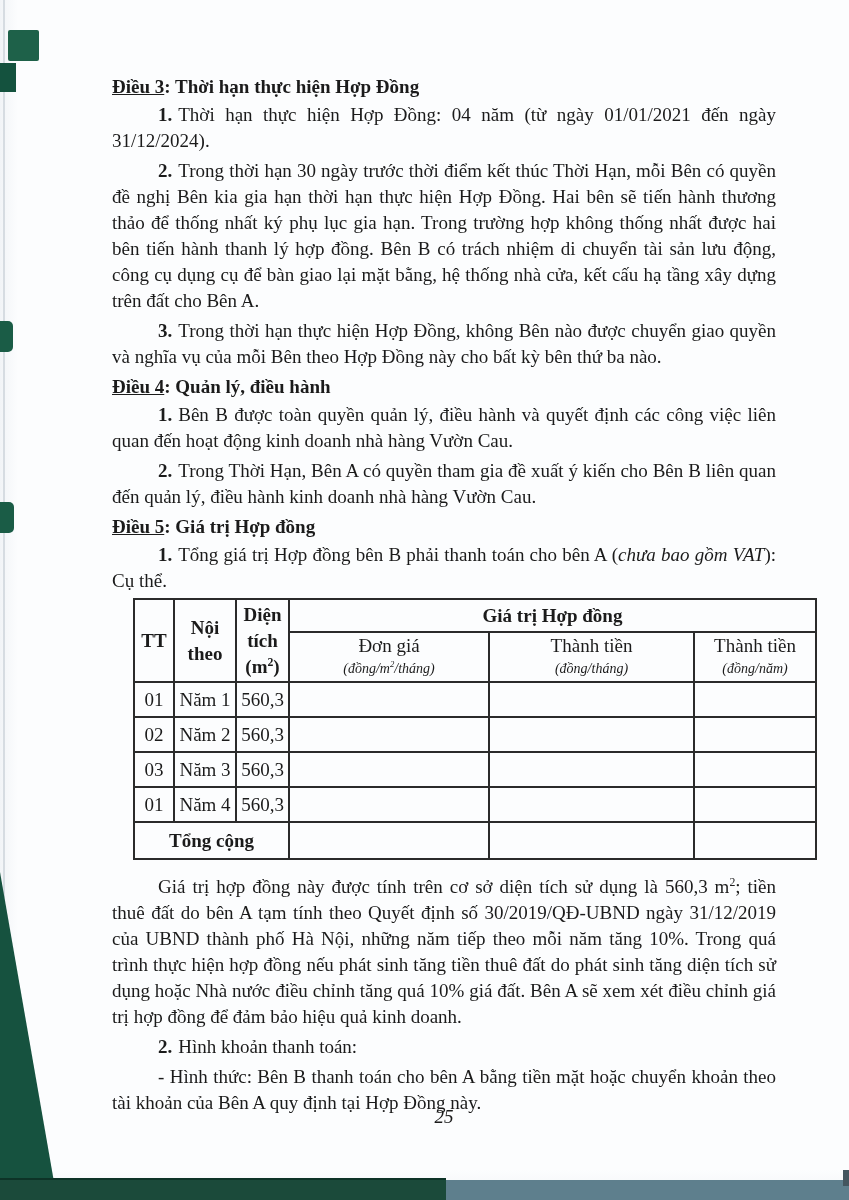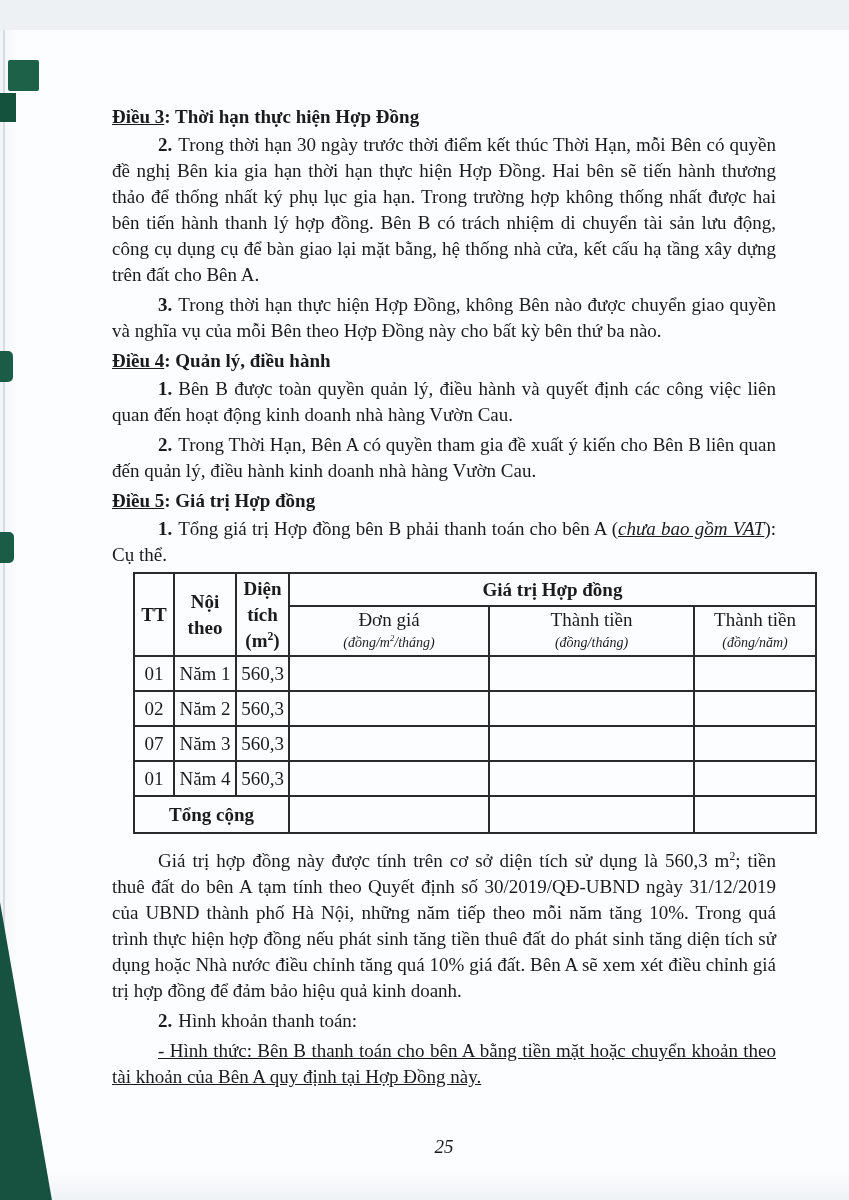--- a/index.html
+++ b/index.html
@@ -4,21 +4,20 @@
 <style>
   html,body{margin:0;padding:0;}
   body{
     width:849px;height:1200px;position:relative;overflow:hidden;
     background:#eef1f4;
     font-family:"Liberation Serif","DejaVu Serif",serif;
   }
   .page{
     position:absolute;inset:0;
     background:#fcfdfe;
-    margin-top:30px;
   }
   .paper-shade{
     position:absolute;inset:0;
     background:linear-gradient(90deg, rgba(210,218,226,.25) 0px, rgba(255,255,255,0) 18px),
                linear-gradient(0deg, rgba(215,223,230,.35) 0px, rgba(255,255,255,0) 30px);
     pointer-events:none;
   }
   .edge-line{
     position:absolute;left:3px;top:0;width:2px;height:1178px;
     background:#ccd3da;opacity:.75;
@@ -26,23 +25,23 @@
   .artifact{position:absolute;}
   .content{
     position:absolute;left:112px;top:74px;width:664px;
     font-size:19px;line-height:26px;color:#1b1b1b;
     text-align:justify;
   }
   .para{margin:0 0 4px 0;text-indent:46px;}
   .para .num{font-weight:bold;margin-right:6px;}
   .heading{margin:0 0 2px 0;font-weight:bold;text-indent:0;}
   .heading .hlabel{text-decoration:underline;}
-  .dash-para{margin:0 0 4px 0;text-indent:46px;text-decoration:underline;}
+  .dash-para{margin:0 0 4px 0;text-indent:46px;}
   sup{font-size:0.62em;line-height:0;vertical-align:super;}
-  .em-it{font-style:italic;text-decoration:underline;}
+  .em-it{font-style:italic;}
 
   table.contract{
     border-collapse:collapse;table-layout:fixed;
     width:682px;margin:0 0 14px 21px;
     font-size:19px;color:#1b1b1b;
   }
   table.contract td{
     border:2px solid #2b2b2b;
     padding:0 4px;vertical-align:middle;text-align:center;
     overflow:hidden;
@@ -72,20 +71,21 @@
   <div class="artifact" style="left: 0px; top: 321px; width: 13px; height: 31px; border-radius: 0px 5px 5px 0px; background-color: rgb(26, 92, 70);"></div>
   <div class="artifact" style="left: 0px; top: 502px; width: 14px; height: 31px; border-radius: 0px 5px 5px 0px; background-color: rgb(26, 92, 70);"></div>
   <div class="artifact" style="left: 0px; top: 872px; width: 54px; height: 310px; clip-path: polygon(0px 0px, 0px 100%, 100% 100%); background-color: rgb(22, 82, 63);"></div>
   <div class="artifact" style="left: 0px; top: 1178px; width: 446px; height: 22px; border-top: 2px solid rgb(13, 51, 39); background-color: rgb(27, 74, 58);"></div>
   <div class="artifact" style="left: 446px; top: 1180px; width: 403px; height: 20px; background-color: rgb(94, 127, 141);"></div>
   <div class="artifact" style="left: 843px; top: 1170px; width: 6px; height: 16px; background-color: rgb(68, 86, 95);"></div>
 
   <div class="content" style="color: rgb(27, 27, 27);">
 
     <p class="heading"><span class="hlabel">Điều 3</span><span>: Thời hạn thực hiện Hợp Đồng</span></p>
+    <p class="para"><span class="num">1.</span><span>Thời hạn thực hiện Hợp Đồng: 04 năm (từ ngày 01/01/2021 đến ngày 31/12/2024).</span></p>
     <p class="para"><span class="num">2.</span><span>Trong thời hạn 30 ngày trước thời điểm kết thúc Thời Hạn, mỗi Bên có quyền đề nghị Bên kia gia hạn thời hạn thực hiện Hợp Đồng. Hai bên sẽ tiến hành thương thảo để thống nhất ký phụ lục gia hạn. Trong trường hợp không thống nhất được hai bên tiến hành thanh lý hợp đồng. Bên B có trách nhiệm di chuyển tài sản lưu động, công cụ dụng cụ để bàn giao lại mặt bằng, hệ thống nhà cửa, kết cấu hạ tầng xây dựng trên đất cho Bên A.</span></p>
     <p class="para"><span class="num">3.</span><span>Trong thời hạn thực hiện Hợp Đồng, không Bên nào được chuyển giao quyền và nghĩa vụ của mỗi Bên theo Hợp Đồng này cho bất kỳ bên thứ ba nào.</span></p>
 
     <p class="heading"><span class="hlabel">Điều 4</span><span>: Quản lý, điều hành</span></p>
     <p class="para"><span class="num">1.</span><span>Bên B được toàn quyền quản lý, điều hành và quyết định các công việc liên quan đến hoạt động kinh doanh nhà hàng Vườn Cau.</span></p>
     <p class="para"><span class="num">2.</span><span>Trong Thời Hạn, Bên A có quyền tham gia đề xuất ý kiến cho Bên B liên quan đến quản lý, điều hành kinh doanh nhà hàng Vườn Cau.</span></p>
 
     <p class="heading"><span class="hlabel">Điều 5</span><span>: Giá trị Hợp đồng</span></p>
     <p class="para"><span class="num">1.</span><span>Tổng giá trị Hợp đồng bên B phải thanh toán cho bên A (</span><span class="em-it">chưa bao gồm VAT</span><span>): Cụ thể.</span></p>
 
@@ -129,21 +129,21 @@
       </tr>
       <tr class="drow">
         <td>02</td>
         <td class="cell-left">Năm 2</td>
         <td>560,3</td>
         <td></td>
         <td></td>
         <td></td>
       </tr>
       <tr class="drow">
-        <td>07</td>
+        <td>03</td>
         <td class="cell-left">Năm 3</td>
         <td>560,3</td>
         <td></td>
         <td></td>
         <td></td>
       </tr>
       <tr class="drow">
         <td>01</td>
         <td class="cell-left">Năm 4</td>
         <td>560,3</td>

